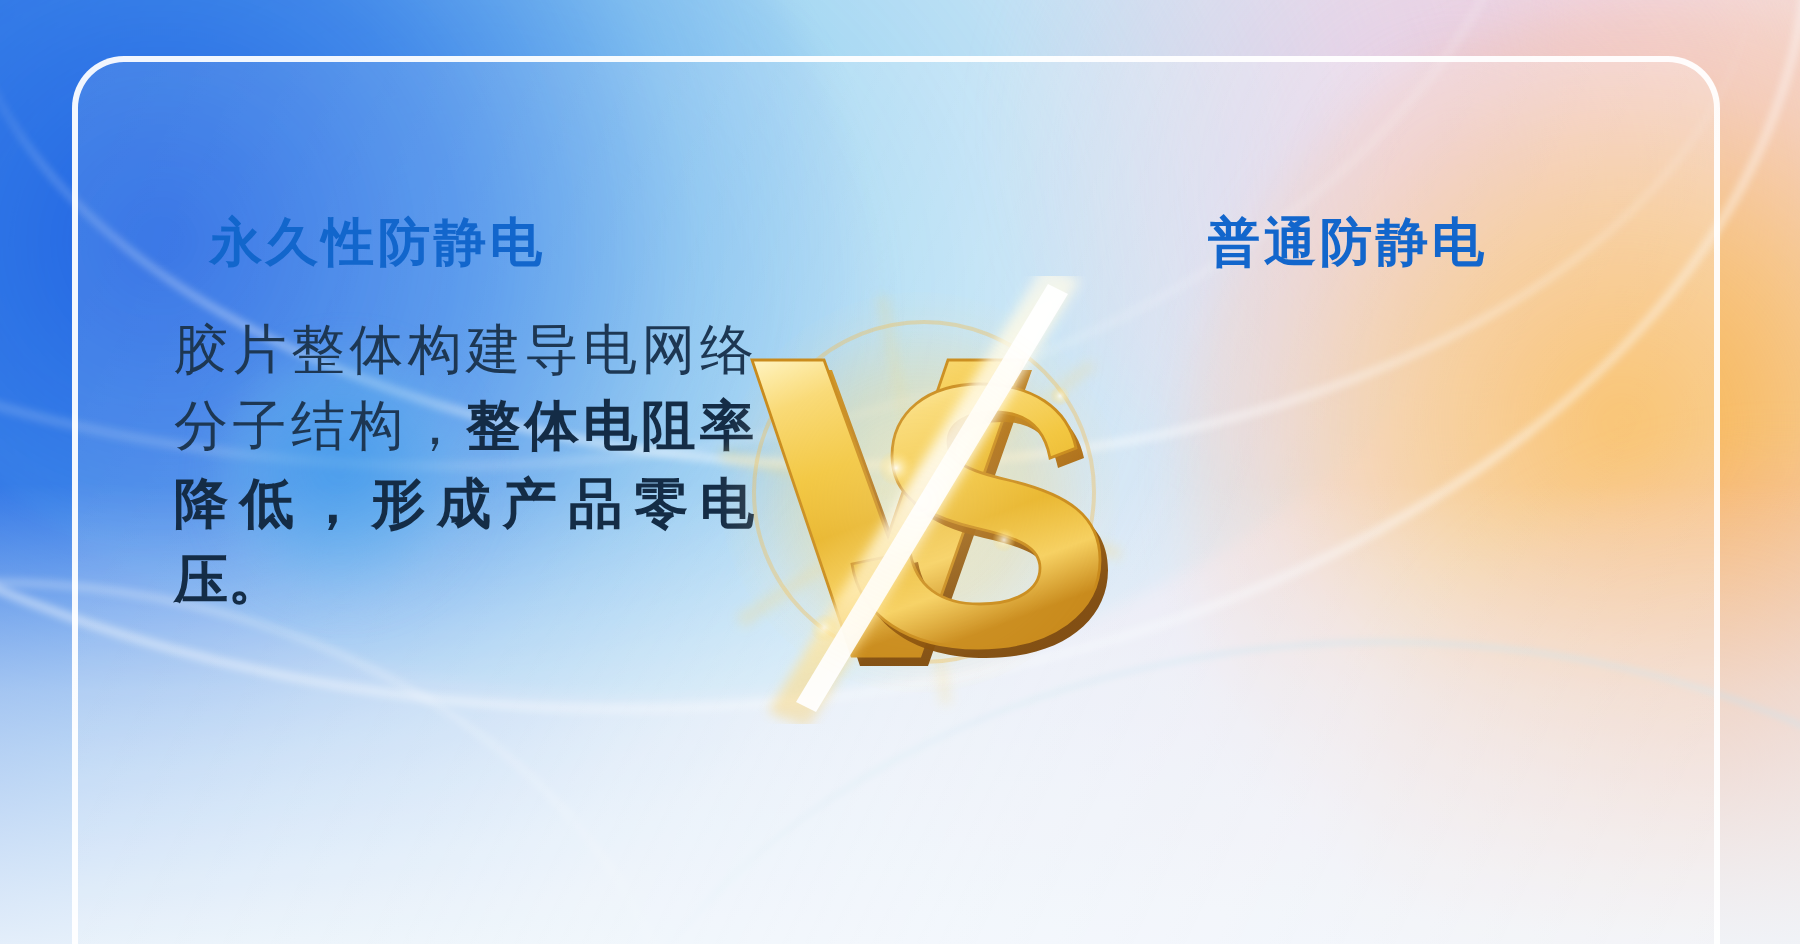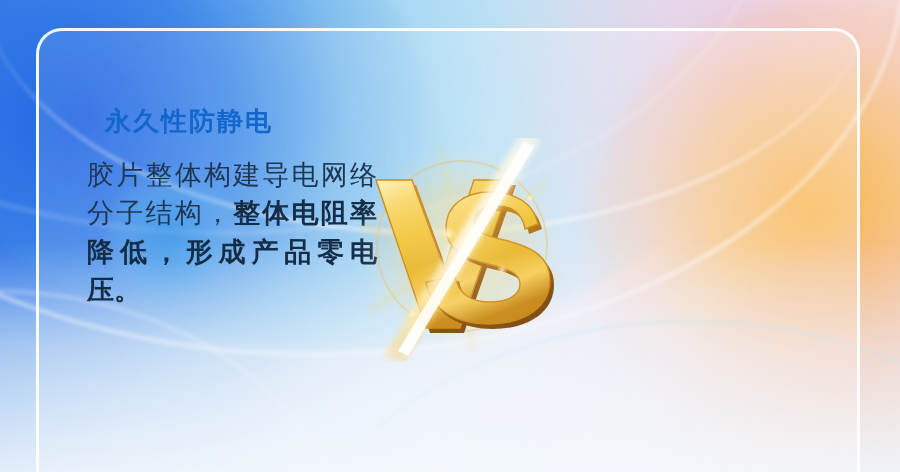--- a/index.html
+++ b/index.html
@@ -318,20 +318,21 @@
   <div class="left-glow"></div>
 
   <div class="columns">
 
     <div class="col col-left">
       <h2 class="col-heading">永久性防静电</h2>
       <p class="col-body"><span>胶片整体构建导电网络分子结构，</span><span class="strong">整体电阻率降低，形成产品零电压。</span></p>
     </div>
 
     <div class="col col-right">
+      <h2 class="col-heading">普通防静电</h2>
     </div>
 
   </div>
 
   <div class="vs-wrap">
     <div class="vs-rays"></div>
     <div class="vs-ring"></div>
 
     <svg class="vs-svg" width="216" height="224" viewBox="0 0 216 224">
       <defs>

